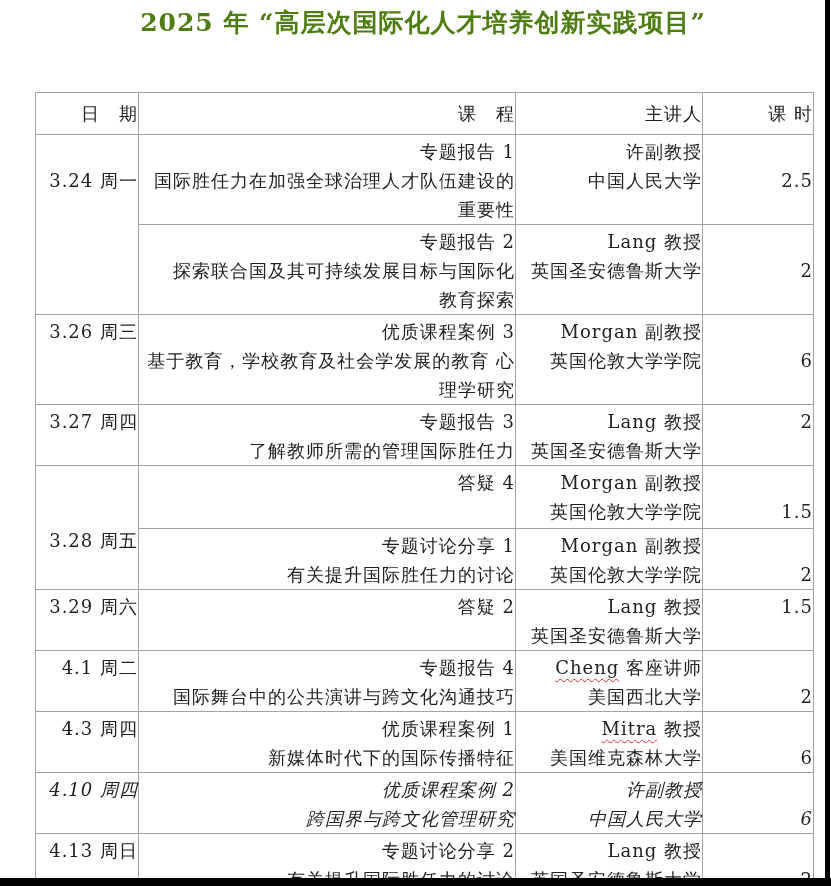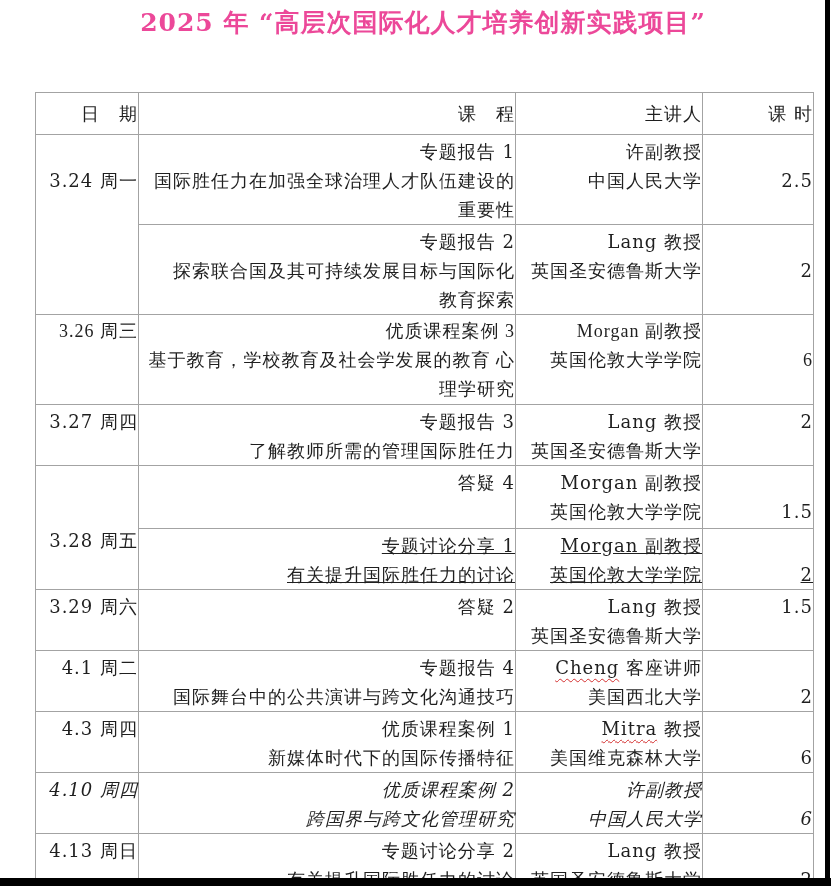--- a/index.html
+++ b/index.html
@@ -2,37 +2,37 @@
 <html><head>
 <meta charset="utf-8">
 <style>
   html,body{margin:0;padding:0;}
   body{
     width:831px;height:886px;position:relative;background:#ffffff;
     font-family:"DejaVu Serif","Liberation Serif",serif;
     color:#1f1f1f;overflow:hidden;
   }
   .title-block{position:absolute;top:4px;left:0;width:822px;text-align:center;}
-  .title-line{font-size:25px;font-weight:bold;line-height:37px;letter-spacing:1px;color:#ec4899;margin-left:24px;}
+  .title-line{font-size:25px;font-weight:bold;line-height:37px;letter-spacing:1px;color:#4d7c0f;margin-left:24px;}
   table.schedule{
     position:absolute;left:35px;top:92px;width:778px;
     border-collapse:collapse;table-layout:fixed;
   }
   col.c-date{width:103px;}
   col.c-course{width:377px;}
   col.c-speaker{width:187px;}
   col.c-hours{width:111px;}
   td{
     border:1px solid #a3a3a3;vertical-align:top;text-align:right;
     padding:2px 0 0 0;font-size:18px;line-height:29px;letter-spacing:1px;
   }
   tr.hdr td{vertical-align:middle;padding:0;}
   tr.hdr{height:42px;}
-  tr.r1{height:87px;} tr.r2{height:89px;} tr.r3{height:88px;font-family:Liberation Serif, serif;}
-  tr.r4{height:57px;} tr.r5{height:63px;} tr.r6{height:56px;text-decoration:underline;}
+  tr.r1{height:87px;} tr.r2{height:89px;} tr.r3{height:88px;}
+  tr.r4{height:57px;} tr.r5{height:63px;} tr.r6{height:56px;}
   tr.r7{height:61px;} tr.r8{height:57px;} tr.r9{height:59px;}
   tr.r10{height:58px;font-style:italic;} tr.r11{height:58px;}
   .line{white-space:nowrap;}
   .off1{margin-top:29px;}
   .off2{margin-top:58px;}
   .wavy{
     text-decoration-line:underline;
     text-decoration-style:wavy;
     text-decoration-color:#d43030;
     text-decoration-thickness:1px;

